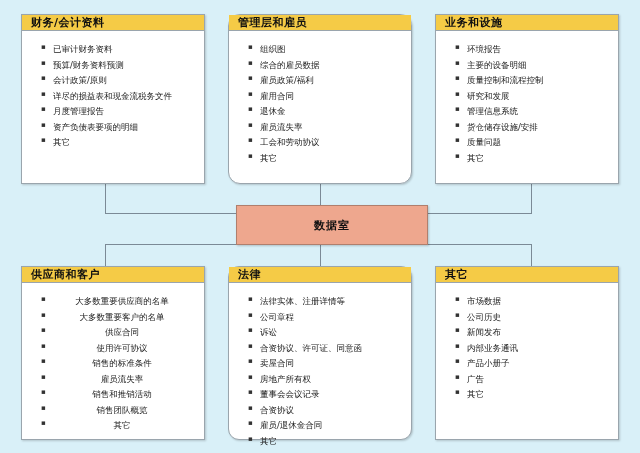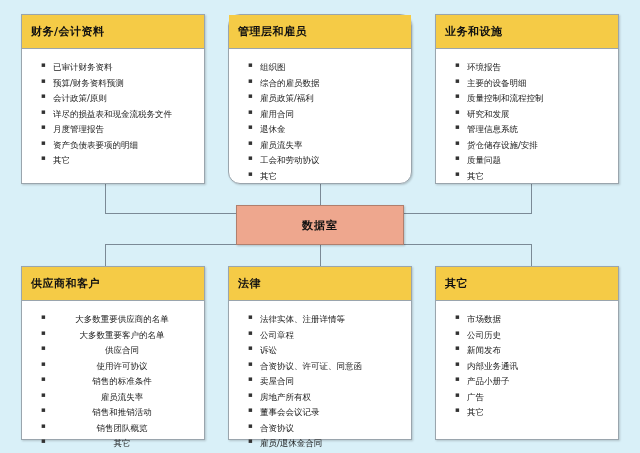--- a/index.html
+++ b/index.html
@@ -33,21 +33,21 @@
     position: absolute;
     box-sizing: border-box;
     border: 1px solid #9aa5ad;
     background: #ffffff;
     box-shadow: 1px 1px 2px rgba(0,0,0,0.18);
   }
   .card-header {
     box-sizing: border-box;
     background: #f5cb46;
     border-bottom: 1px solid #9aa5ad;
-    height: 34px;
+    height: 16px;
     display: flex;
     align-items: center;
     padding-left: 9px;
   }
   .card-title {
     font-size: 11px;
     font-weight: bold;
     color: #111111;
     letter-spacing: 0.5px;
     line-height: 1;
@@ -166,21 +166,21 @@
         <li>质量控制和流程控制</li>
         <li>研究和发展</li>
         <li>管理信息系统</li>
         <li>货仓储存设施/安排</li>
         <li>质量问题</li>
         <li>其它</li>
       </ul>
     </div>
   </div>
 
-  <div class="center-node" style="left:236px; top:205px; width:168px; height:40px;">
+  <div class="center-node" style="left:236px; top:205px; width:192px; height:40px;">
     <span class="center-label">数据室</span>
   </div>
 
   <div class="card" style="left:21px; top:266px; width:184px; height:174px;text-align:center;">
     <div class="card-header">
       <span class="card-title">供应商和客户</span>
     </div>
     <div class="card-body">
       <ul class="items">
         <li>大多数重要供应商的名单</li>
@@ -189,21 +189,21 @@
         <li>使用许可协议</li>
         <li>销售的标准条件</li>
         <li>雇员流失率</li>
         <li>销售和推销活动</li>
         <li>销售团队概览</li>
         <li>其它</li>
       </ul>
     </div>
   </div>
 
-  <div class="card" style="left:228px; top:266px; width:184px; height:174px;">
+  <div class="card" style="left:228px; top:266px; width:184px; height:174px;border-radius:11px;">
     <div class="card-header">
       <span class="card-title">法律</span>
     </div>
     <div class="card-body">
       <ul class="items">
         <li>法律实体、注册详情等</li>
         <li>公司章程</li>
         <li>诉讼</li>
         <li>合资协议、许可证、同意函</li>
         <li>卖屋合同</li>

